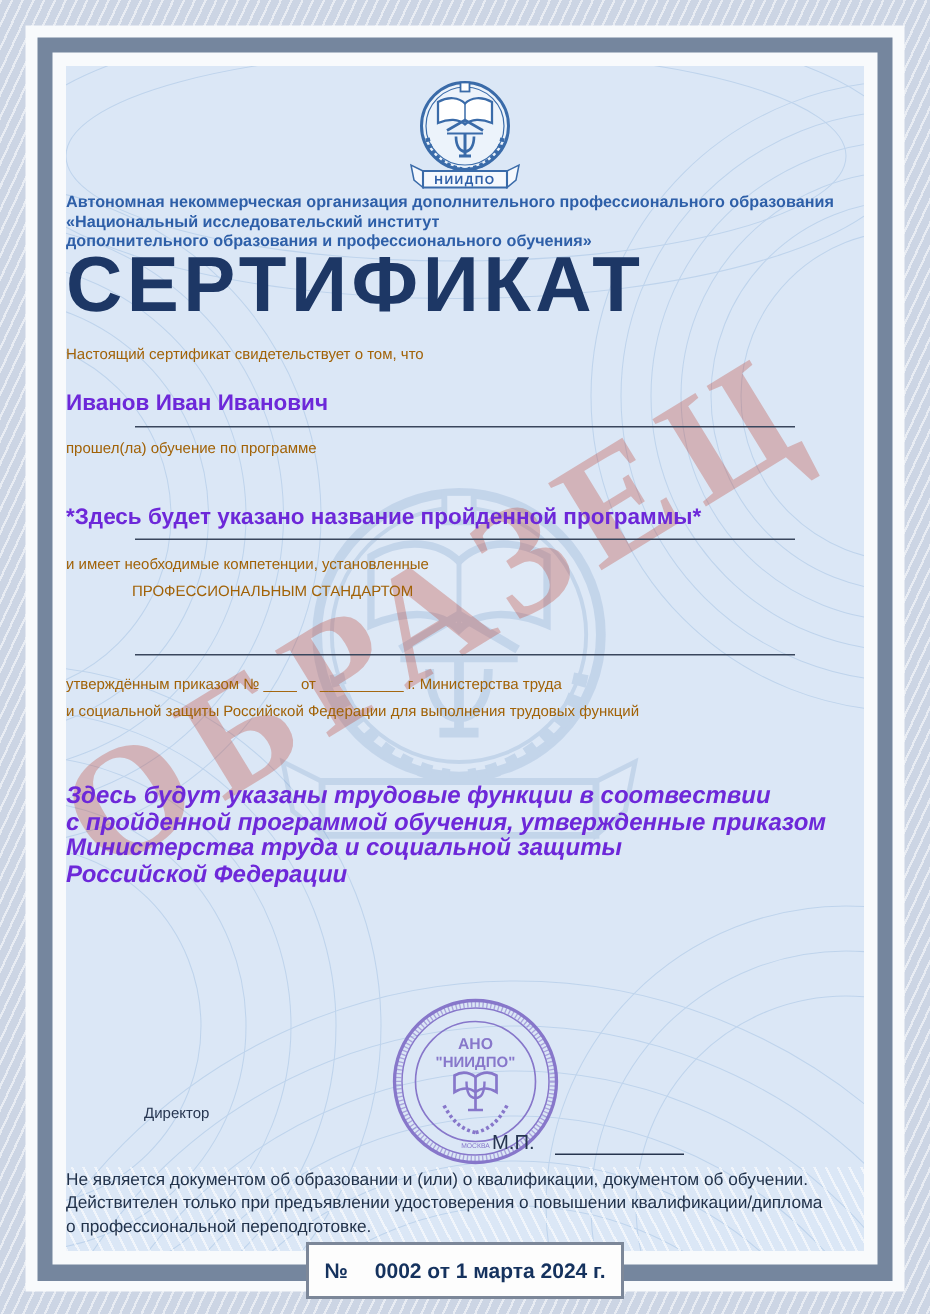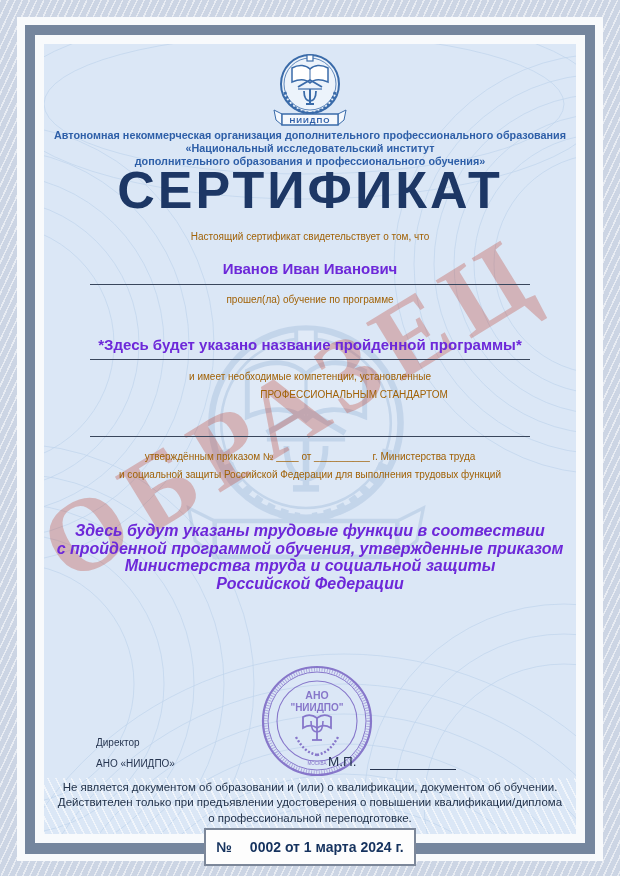--- a/index.html
+++ b/index.html
@@ -33,21 +33,21 @@
     opacity:.14;z-index:0;
   }
   .watermark-text{
     position:absolute;left:4px;top:438px;z-index:1;
     font-family:"Liberation Serif",serif;font-weight:bold;
     font-size:104px;line-height:120px;letter-spacing:12px;
     color:rgba(188,58,44,.30);
     transform:rotate(-31.5deg);transform-origin:24px 60px;
     white-space:nowrap;
   }
-  .row{position:absolute;left:0;width:100%;text-align:center;z-index:2;}
+  .row{position:absolute;left:0;width:100%;text-align:left;z-index:2;}
   .logo-wrap{position:absolute;left:50%;top:6px;margin-left:-46px;width:92px;height:82px;z-index:2;}
   .org{top:85px;font-size:10.8px;font-weight:bold;line-height:12.9px;color:#2e5fa8;}
   .title{top:119px;font-size:52px;line-height:54px;font-weight:bold;letter-spacing:3px;color:#1d3765;}
   .t{font-size:10px;color:#a16207;}
   .b{font-weight:bold;color:#6d28d9;}
   .statement{top:187px;}
   .name-row{top:216px;font-size:15px;}
   .uline{position:absolute;left:46px;width:440px;border-top:1.3px solid #39465c;z-index:2;}
   .line1{top:240px;}
   .completed{top:250px;}
@@ -197,21 +197,20 @@
           <path d="M77,72 C71,83 65,88 56,90" stroke-width="2.4" stroke-dasharray="2,1.8"></path>
         </g>
         <text x="56" y="34" text-anchor="middle" font-size="10.5" font-weight="bold" fill="#7e6bc6">АНО</text>
         <text x="56" y="46" text-anchor="middle" font-size="10" font-weight="bold" fill="#7e6bc6">"НИИДПО"</text>
         <text x="56" y="100" text-anchor="middle" font-size="4.5" fill="#7e6bc6">МОСКВА</text>
       </svg>
     </div>
 
     <div class="director">
       <div>Директор</div>
-      <div>АНО «НИИДПО»</div>
     </div>
     <div class="mp">М.П.</div>
     <div class="mp-line"></div>
 
     <div class="row disclaimer">
       <div>Не является документом об образовании и (или) о квалификации, документом об обучении.</div>
       <div>Действителен только при предъявлении удостоверения о повышении квалификации/диплома</div>
       <div>о профессиональной переподготовке.</div>
     </div>
 

